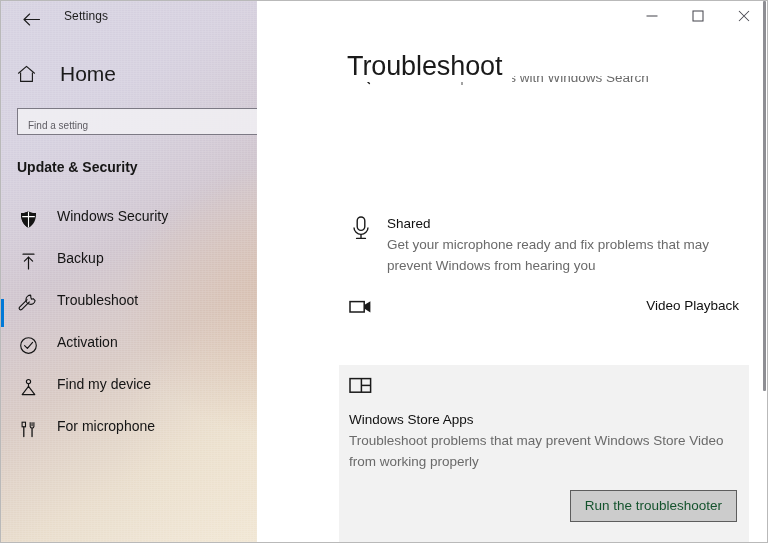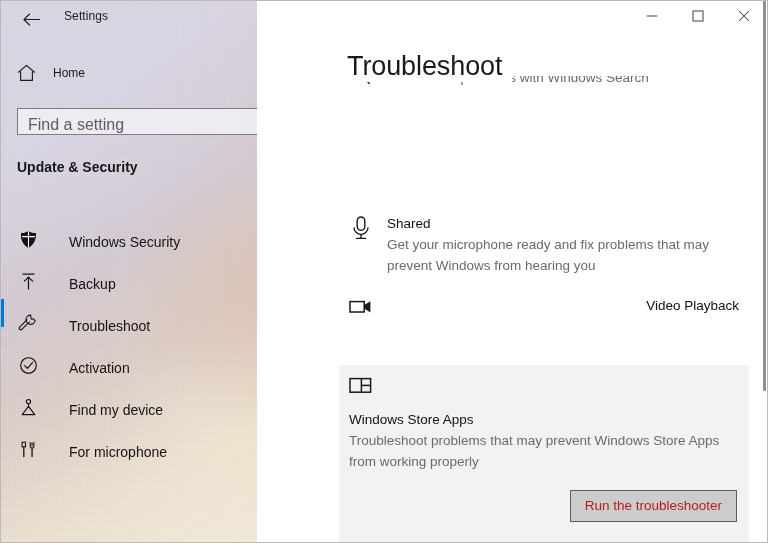--- a/index.html
+++ b/index.html
@@ -64,41 +64,42 @@
 
   .home-row {
     position: absolute;
     left: 14px; top: 61px;
     display: flex;
     align-items: center;
     gap: 16px;
     cursor: pointer;
   }
   .home-row .lbl {
-    font-size: 12px;
+    font-size: 21px;
     color: #1b1b1b;
+    margin-left: 7px;
   }
 
   .search-wrap {
     position: absolute;
     left: 16px; top: 107px;
     width: 285px; height: 27px;
     background: rgba(241,240,243,0.86);
     border: 1px solid #7c7984;
     box-sizing: border-box;
     display: flex;
     align-items: center;
   }
   .search-wrap input {
     flex: 1 1 auto;
     border: 0;
     outline: none;
     background: transparent;
     font-family: "Liberation Sans", sans-serif;
-    font-size: 16px;
+    font-size: 10px;
     color: #3a3a3a;
     padding: 0 6px 0 10px;
     margin-top: 7px;
   }
   .search-wrap input::placeholder { color: #5e5c63; opacity: 1; }
   .search-icon {
     width: 26px;
     display: flex; align-items: center; justify-content: center;
     cursor: pointer;
   }
@@ -113,25 +114,24 @@
 
   #nav {
     position: absolute;
     left: 0; top: 207px;
     width: 322px;
   }
   .nav-item {
     position: relative;
     height: 42px;
     display: flex;
-    align-items: flex-end;
+    align-items: flex-start;
     padding-left: 16px;
     box-sizing: border-box;
     cursor: pointer;
-    gap: 12px;
   }
   .nav-item .sel-bar {
     position: absolute;
     left: 0; top: 7px;
     width: 3px; height: 28px;
     background: #0078d7;
     display: none;
   }
   .nav-item.selected .sel-bar { display: block; }
   .nav-ico {
@@ -234,21 +234,21 @@
   }
   .run-btn-row {
     margin-top: 18px;
     display: flex;
     justify-content: flex-end;
     padding-right: 2px;
   }
   .run-btn {
     font-family: "Liberation Sans", sans-serif;
     font-size: 13.5px;
-    color: #b91c1c;
+    color: #14532d;
     background: #cccccc;
     border: 1px solid #5d5d5d;
     padding: 7px 14px;
     cursor: pointer;
     line-height: 16px;
   }
 
   #content-scroll {
     position: absolute;
     right: 2px;
@@ -452,21 +452,21 @@
       <div class="tshoot-item selected" style="top:364px; padding-bottom:22px;flex-direction:column;">
         <div class="ti-ico">
           <svg width="24" height="20" viewBox="0 0 24 20">
             <rect x="1" y="2.6" width="20.6" height="13.6" stroke="#1a1a1a" stroke-width="1.5" fill="none"></rect>
             <path d="M12.4 2.6 V16.2" stroke="#1a1a1a" stroke-width="1.5"></path>
             <path d="M12.4 9.4 H21.6" stroke="#1a1a1a" stroke-width="1.5"></path>
           </svg>
         </div>
         <div class="ti-body">
           <div class="ti-name">Windows Store Apps</div>
-          <div class="ti-desc">Troubleshoot problems that may prevent Windows Store Apps from working properly</div>
+          <div class="ti-desc">Troubleshoot problems that may prevent Windows Store Video from working properly</div>
           <div class="run-btn-row">
             <button class="run-btn">Run the troubleshooter</button>
           </div>
         </div>
       </div>
 
     </div>
 
     <div class="page-title">Troubleshoot</div>
 

